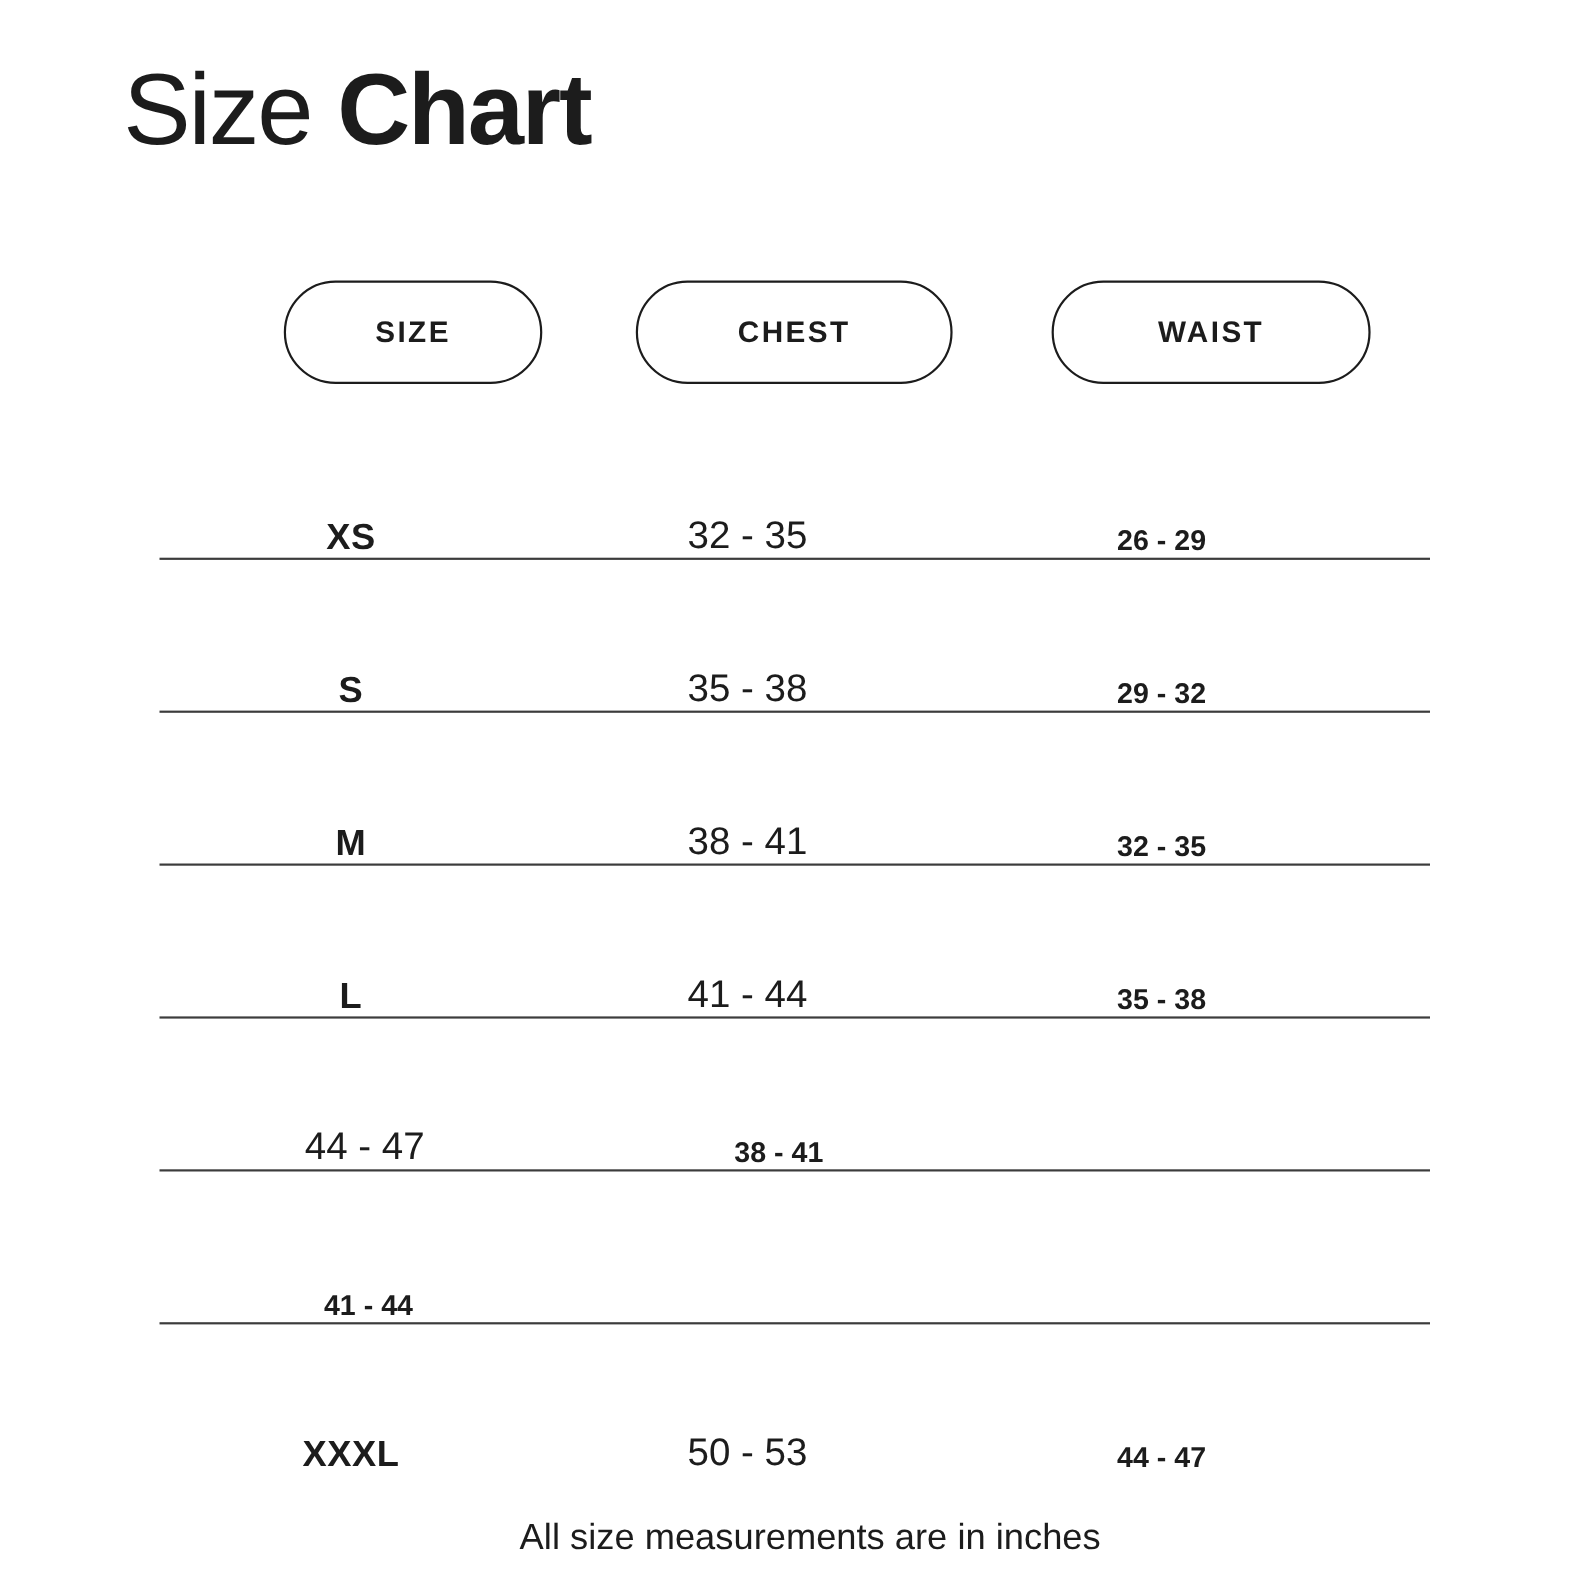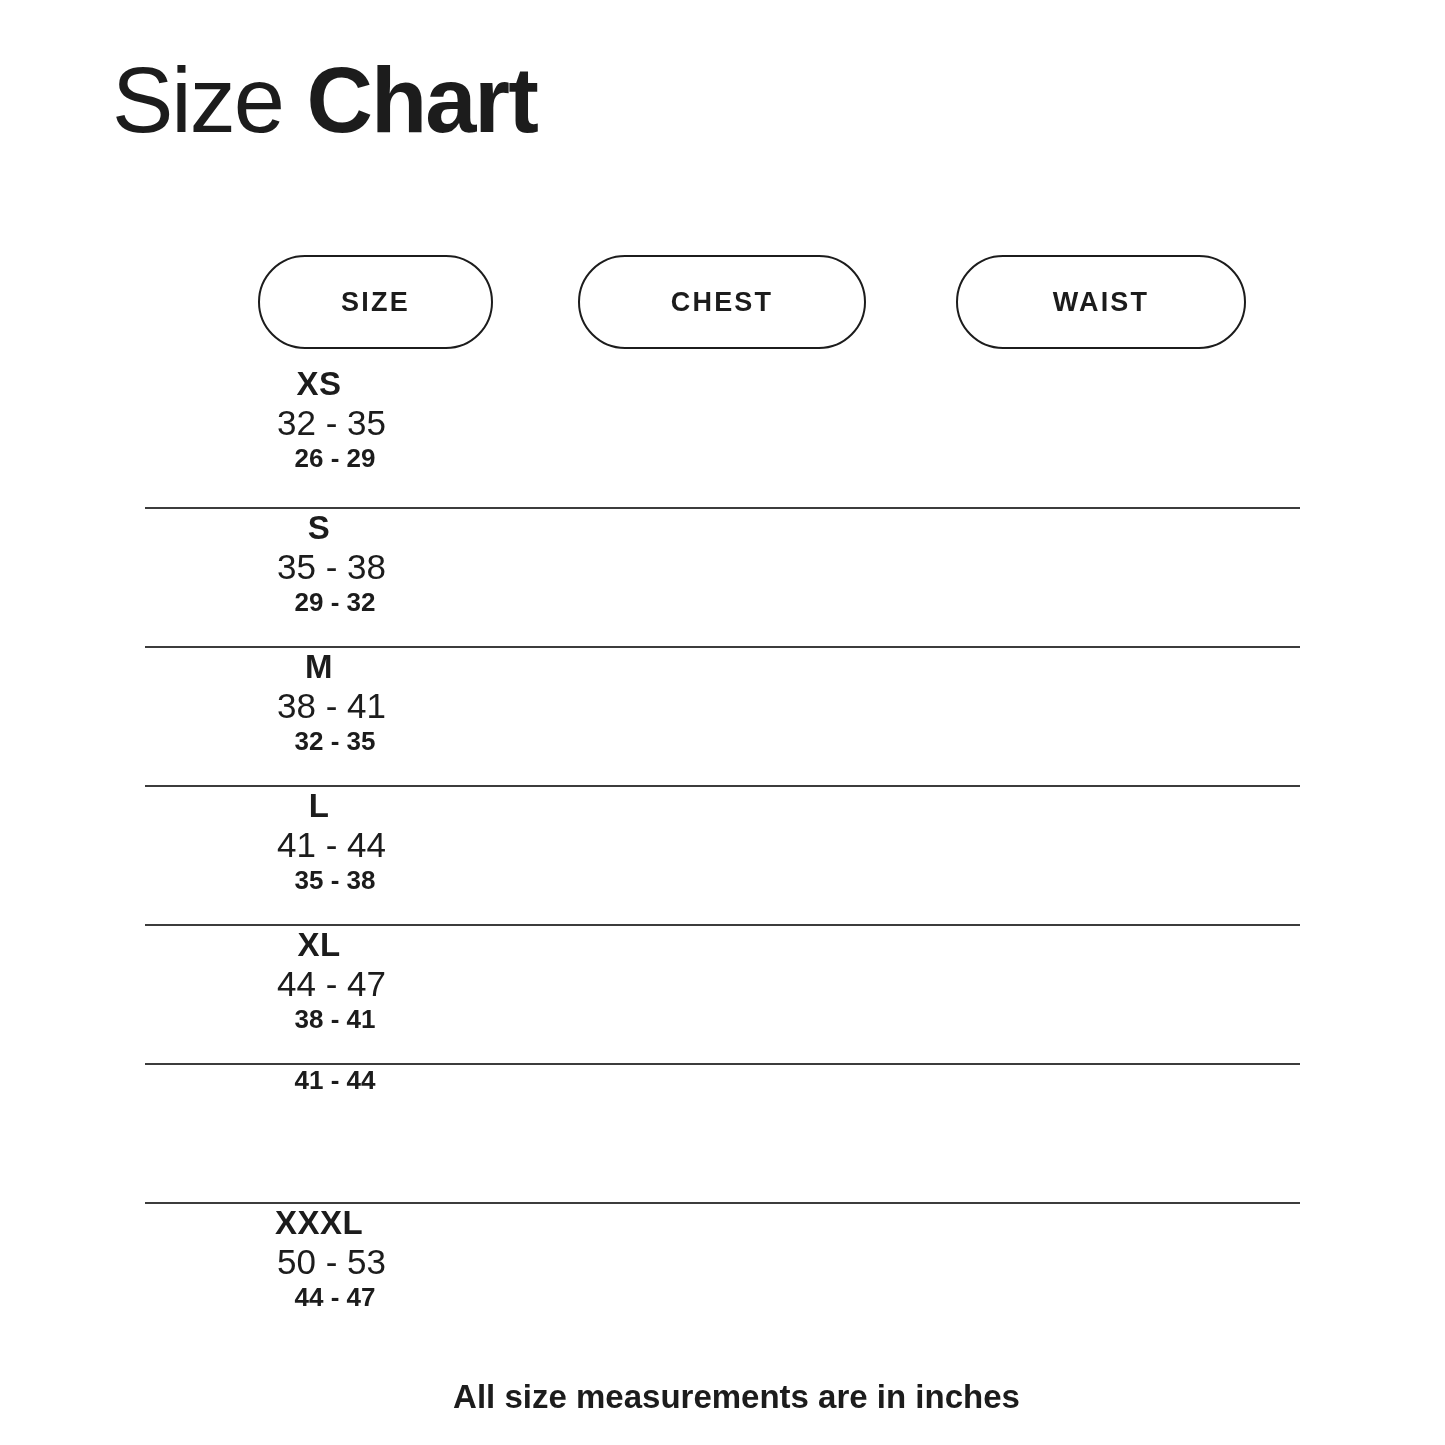--- a/index.html
+++ b/index.html
@@ -63,24 +63,23 @@
   .col-size { width: 235px; margin-left: 113px; }
   .col-chest { width: 288px; margin-left: 85px; }
   .col-waist { width: 290px; margin-left: 90px; }
 
   .body-rows {
     margin-top: 16px;
   }
 
   .row {
     display: flex;
-    align-items: flex-start;
+    align-items: flex-end;
     height: 137px;
     border-bottom: 2px solid #3c3c3c;
-    flex-direction: column;
   }
   .row:last-child {
     border-bottom: none;
   }
   .row:first-child {
     height: 142px;
   }
 
   .cell {
     display: flex;
@@ -106,21 +105,21 @@
     font-weight: 700;
   }
 
   .footnote {
     position: absolute;
     left: 0;
     right: 0;
     top: 1378px;
     text-align: center;
     font-size: 33px;
-    font-weight: 700;
+    font-weight: 400;
     color: #1c1c1c;
     padding-left: 28px;
   }
 </style>
 </head>
 <body>
 
 <div class="page">
 
   <div class="title">
@@ -155,21 +154,20 @@
         <div class="cell cell-waist">32 - 35</div>
       </div>
 
       <div class="row">
         <div class="cell cell-size">L</div>
         <div class="cell cell-chest">41 - 44</div>
         <div class="cell cell-waist">35 - 38</div>
       </div>
 
       <div class="row">
-        <div class="cell cell-size">XL</div>
         <div class="cell cell-chest">44 - 47</div>
         <div class="cell cell-waist">38 - 41</div>
       </div>
 
       <div class="row">
         <div class="cell cell-waist">41 - 44</div>
       </div>
 
       <div class="row">
         <div class="cell cell-size">XXXL</div>

